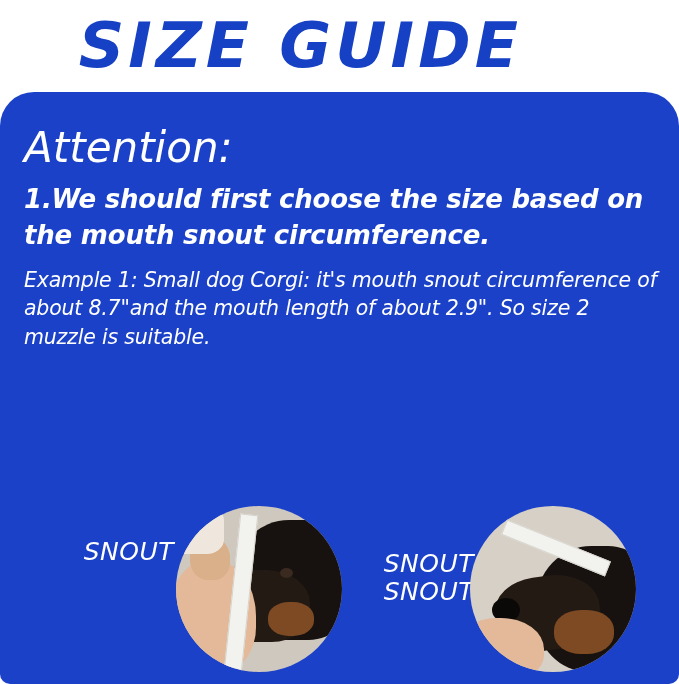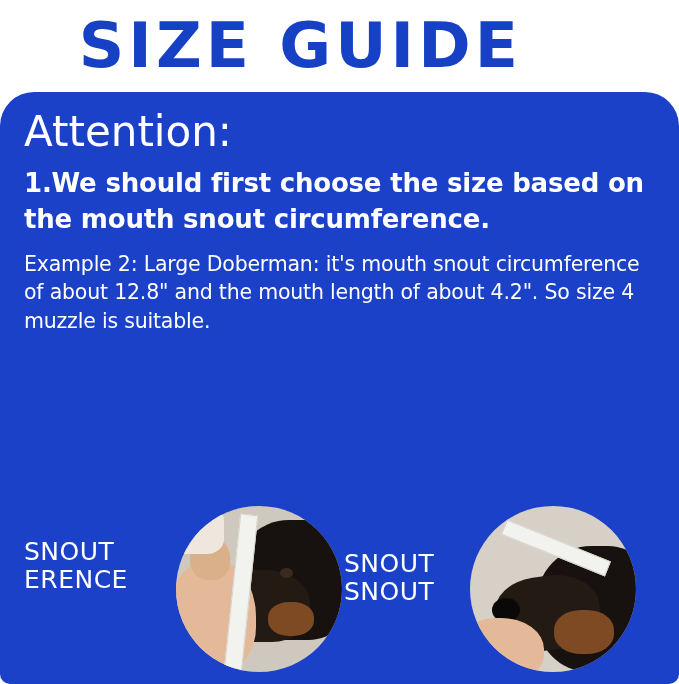--- a/index.html
+++ b/index.html
@@ -13,20 +13,21 @@
     font-family: "Liberation Sans", sans-serif;
     overflow: hidden;
   }
 
   .page {
     position: relative;
     width: 600px;
     height: 684px;
     background: #ffffff;
     box-sizing: border-box;
+    font-style: italic;
   }
 
   
   .header {
     height: 92px;
     display: flex;
     align-items: center;
     justify-content: center;
     background: #ffffff;
   }
@@ -44,21 +45,21 @@
   
   .card {
     position: absolute;
     left: 0;
     top: 92px;
     width: 679px;
     height: 592px;
     background: #1a41c8;
     border-radius: 34px 34px 10px 10px;
     box-sizing: border-box;
-    padding: 14px 22px 0 22px;
+    padding: 30px 22px 0 22px;
     color: #ffffff;
     overflow: hidden;
   }
 
   .attention {
     font-family: "DejaVu Sans", sans-serif;
     font-size: 42px;
     font-weight: 400;
     line-height: 1.15;
     margin: 2px 0 10px 2px;
@@ -100,20 +101,21 @@
     align-items: center;
   }
 
   .fig-label {
     font-family: "DejaVu Sans", sans-serif;
     font-size: 25px;
     font-weight: 400;
     line-height: 1.12;
     color: #ffffff;
     letter-spacing: 0.5px;
+    text-align: right;
   }
 
   .fig-label.snout-circ {
     position: absolute;
     left: 24px;
     top: 38px;
     width: 150px;
   }
   .fig-label.snout-len {
     position: absolute;
@@ -198,28 +200,27 @@
 
   <div class="card">
 
     <div class="attention">Attention:</div>
 
     <div class="rules">
       <p>1.We should first choose the size based on the mouth snout circumference.</p>
     </div>
 
     <div class="examples">
-      <p>Example 2: Large Doberman: it's mouth snout circumference of about 12.8" and the mouth length of about 4.2".  So size 4 muzzle is suitable.</p>
+      <p>Example 1: Small dog Corgi: it's mouth snout circumference of about 8.7"and the mouth length of about 2.9". So size 2 muzzle is suitable.</p>
     </div>
 
     <div class="figures">
 
       <div class="fig-label snout-circ">
         <div>SNOUT</div>
-        <div>ERENCE</div>
       </div>
 
       <div class="photo left">
         <div class="ph-bg"></div>
         <div class="dog-head" style="left:58px; top:14px; width:120px; height:120px;"></div>
         <div class="dog-muzzle" style="left:38px; top:64px; width:96px; height:72px;"></div>
         <div class="dog-tan" style="left:92px; top:96px; width:46px; height:34px; border-radius:45%;"></div>
         <div class="eye" style="left:104px; top:62px; width:13px; height:10px;"></div>
         <div class="nose" style="left:34px; top:86px; width:26px; height:22px;"></div>
         <div class="hand" style="left:-6px; top:54px; width:86px; height:112px;"></div>

